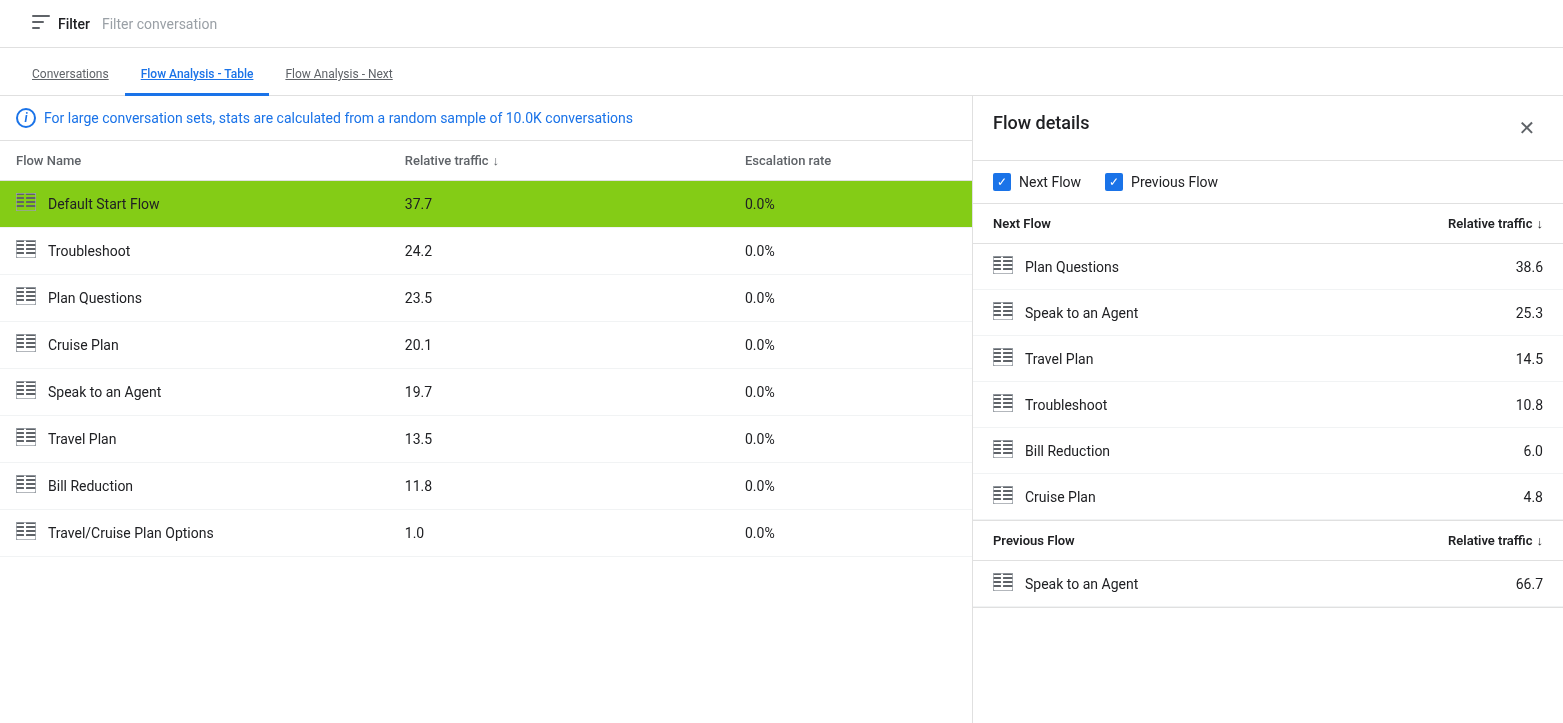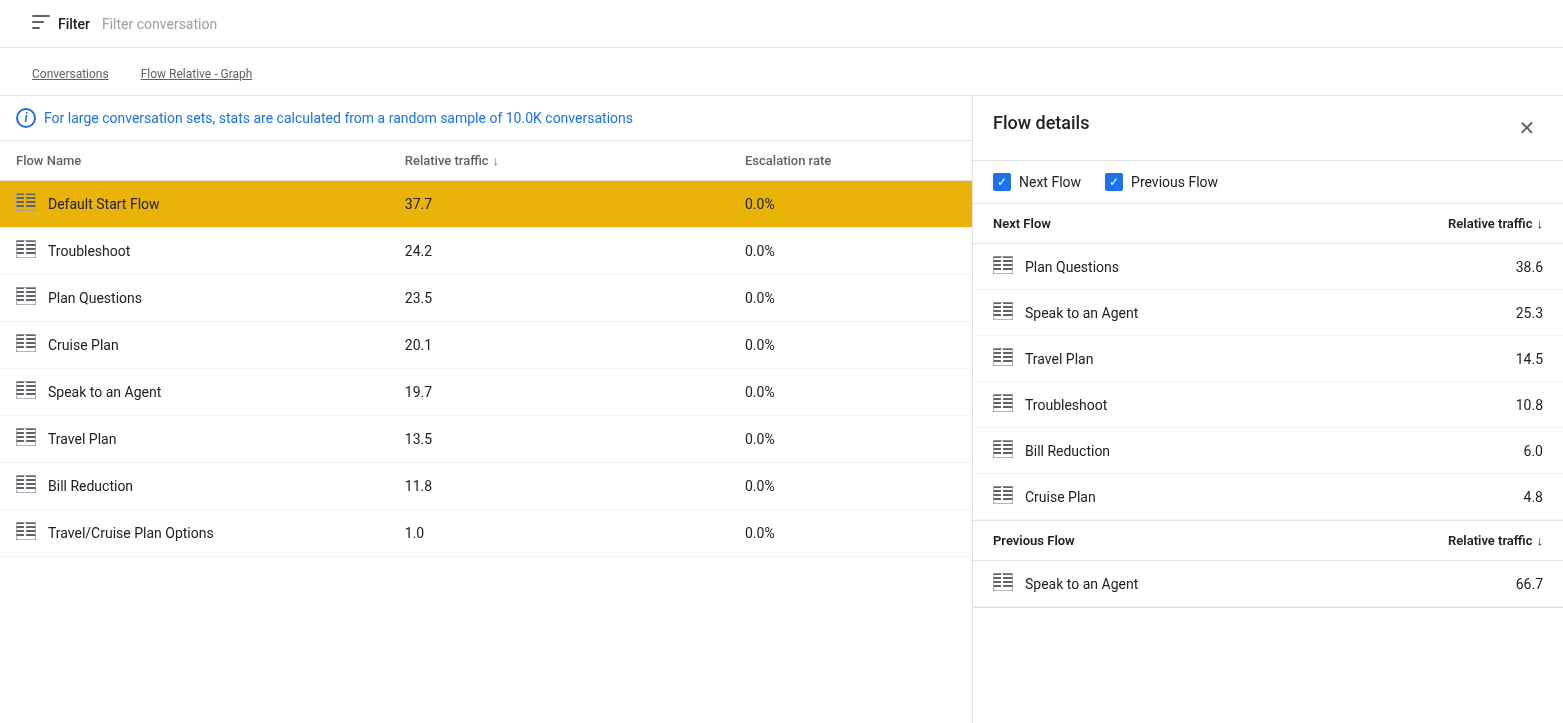--- a/index.html
+++ b/index.html
@@ -91,21 +91,21 @@
       color: #5f6368;
       border-bottom: 1px solid #e0e0e0;
       white-space: nowrap;
     }
     .data-table td {
       padding: 12px 16px;
       border-bottom: 1px solid #f1f3f4;
       font-size: 14px;
       color: #202124;
     }
-    .data-table tr:first-child td { background: #eab308; margin-top: 12px; }
+    .data-table tr:first-child td { background: #84cc16; margin-top: 12px; }
     .flow-cell {
       display: flex;
       align-items: center;
       gap: 12px;
     }
     .flow-icon {
       color: #5f6368;
       font-size: 16px;
     }
     .col-name { width: 40%; }
@@ -219,21 +219,22 @@
       <rect y="6" width="12" height="2" rx="1" fill="#5f6368"></rect>
       <rect y="12" width="8" height="2" rx="1" fill="#5f6368"></rect>
     </svg>
   </span>
   <span class="filter-label">Filter</span>
   <span class="filter-text">Filter conversation</span>
 </div>
 
 <div class="tabs-bar">
   <div class="tab">Conversations</div>
-  <div class="tab">Flow Relative - Graph</div>
+  <div class="tab active">Flow Analysis - Table</div>
+  <div class="tab">Flow Analysis - Next</div>
 </div>
 
 <div class="main-layout">
 
   <div class="left-panel">
 
     <div class="info-banner">
       <div class="info-icon">
         <span>i</span>
       </div>

